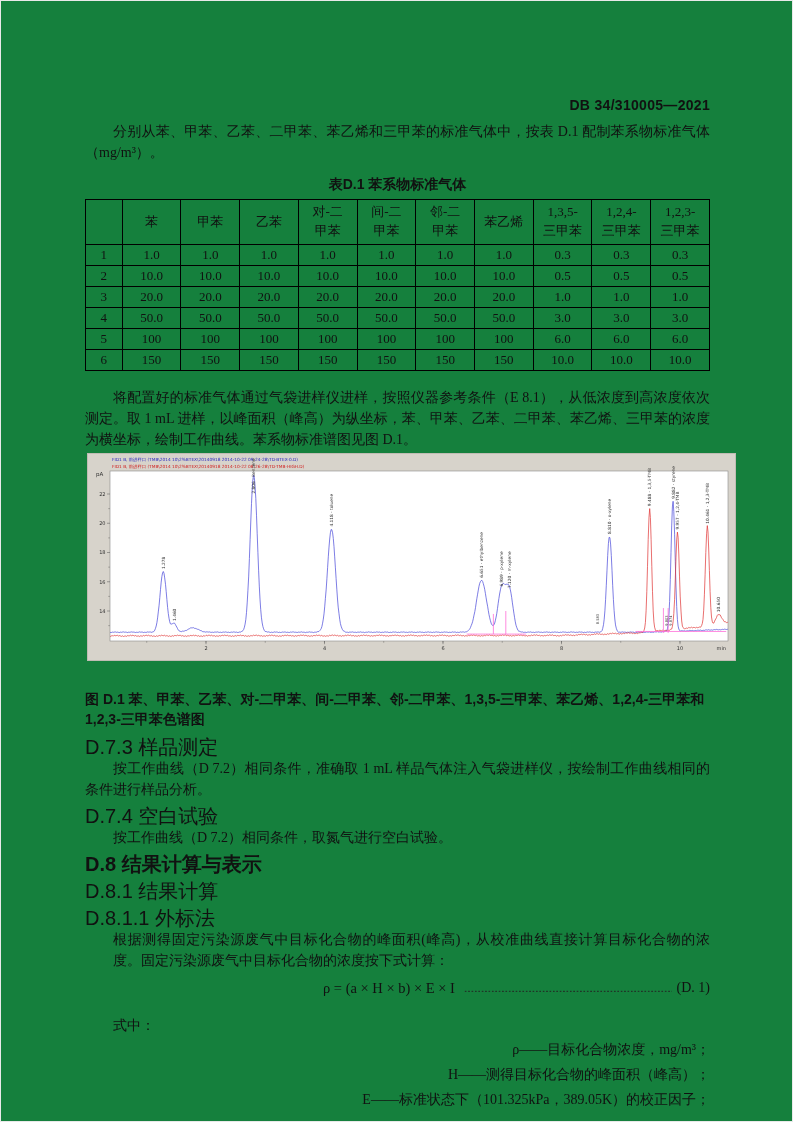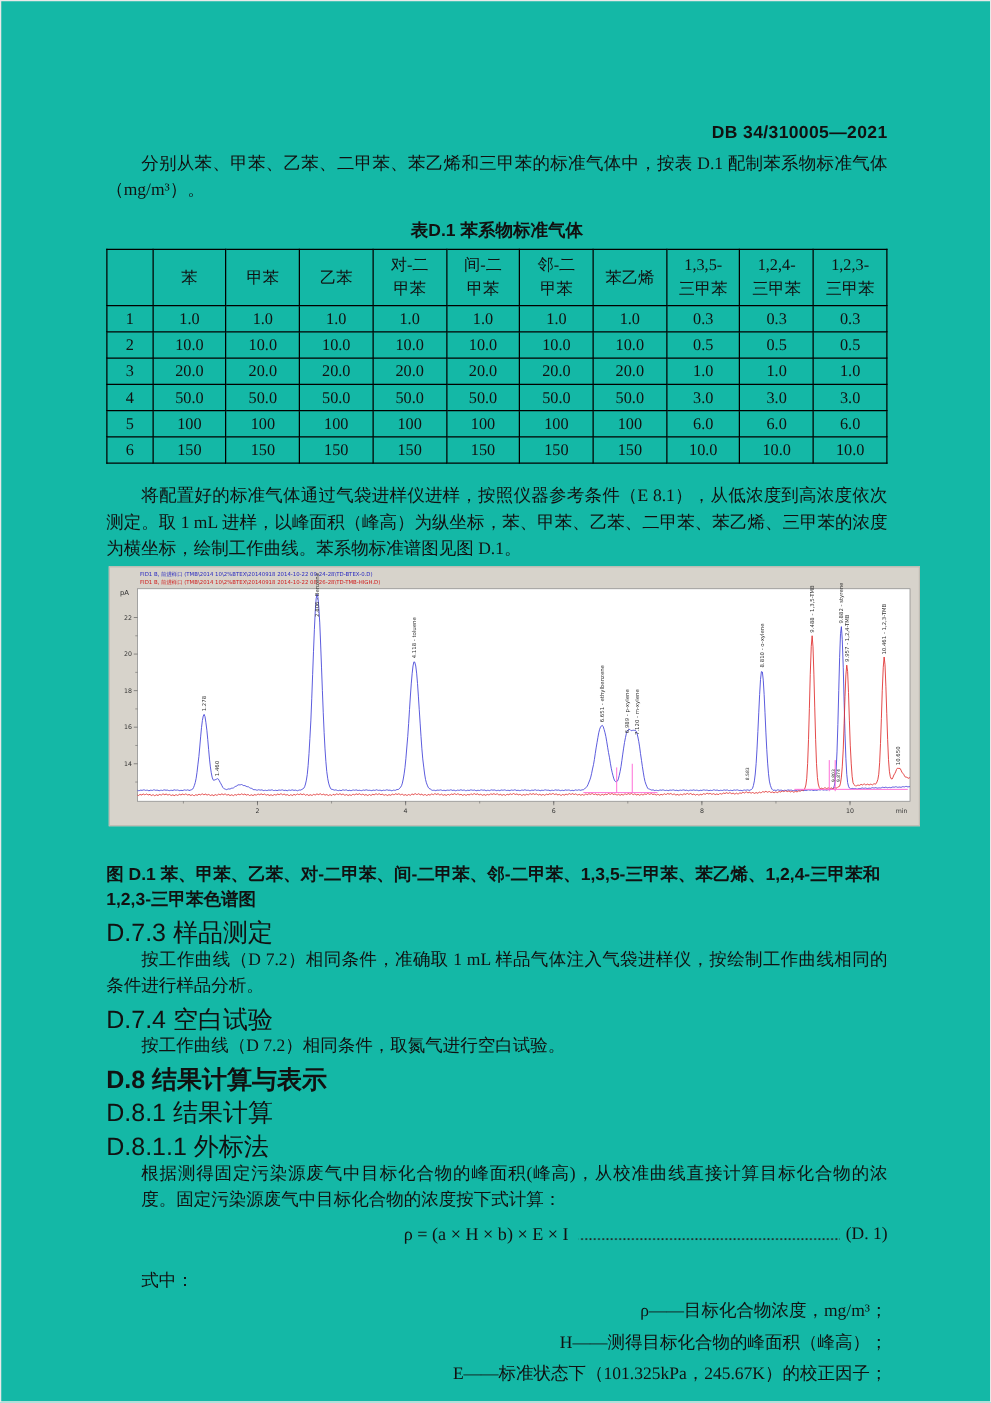--- a/index.html
+++ b/index.html
@@ -1,16 +1,16 @@
 <!DOCTYPE html>
 <html><head>
 <meta charset="utf-8">
 <style>
   html,body{margin:0;padding:0;background:#fff;}
-  .page{position:relative;width:793px;height:1122px;background:#14b8a6;overflow:hidden;
+  .page{position:relative;width:793px;height:1122px;background:#15803d;overflow:hidden;
         font-family:"Liberation Serif","DejaVu Serif",serif;color:#111;
         box-shadow:inset 0 0 0 1px #e9e9e9;}
   .content{position:absolute;left:85px;top:97px;width:625px;}
   .doc-code{text-align:right;font-family:"Liberation Sans","DejaVu Sans",sans-serif;
             font-weight:bold;font-size:14px;letter-spacing:.3px;}
   .para{font-size:14px;line-height:21px;text-align:justify;margin:0;}
   .indent{text-indent:2em;}
   .mt8{margin-top:8px;}          .mt10{margin-top:16px;}
   .tbl-title{margin-top:13px;text-align:center;font-family:"Liberation Sans","DejaVu Sans",sans-serif;
              font-weight:bold;font-size:14px;}
@@ -234,17 +234,17 @@
 
     <div class="formula-row">
       <span class="math">ρ = (a × H × b) × E × I</span>
       <span class="leader"></span>
       <span class="formula-num">(D. 1)</span>
     </div>
 
     <div class="where">式中：</div>
     <div class="def-line">ρ——目标化合物浓度，mg/m³；</div>
     <div class="def-line">H——测得目标化合物的峰面积（峰高）；</div>
-    <div class="def-line">E——标准状态下（101.325kPa，245.67K）的校正因子；</div>
+    <div class="def-line">E——标准状态下（101.325kPa，389.05K）的校正因子；</div>
 
     <div class="page-number">21</div>
   </div>
 </div>
 
 </body></html>

